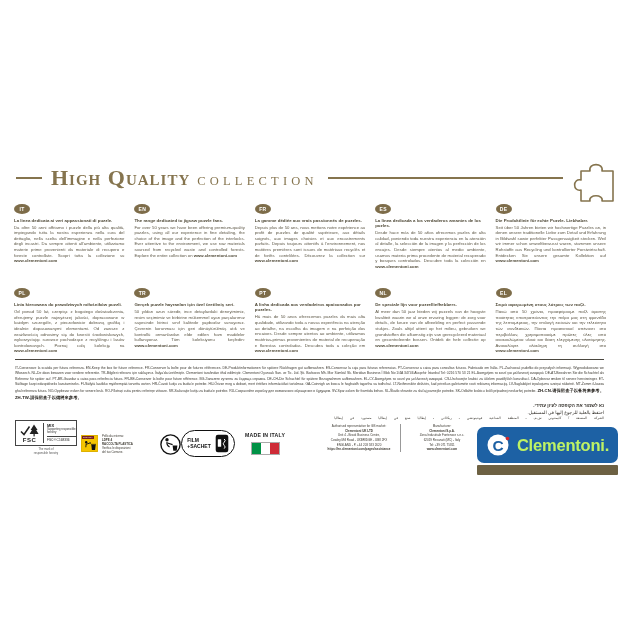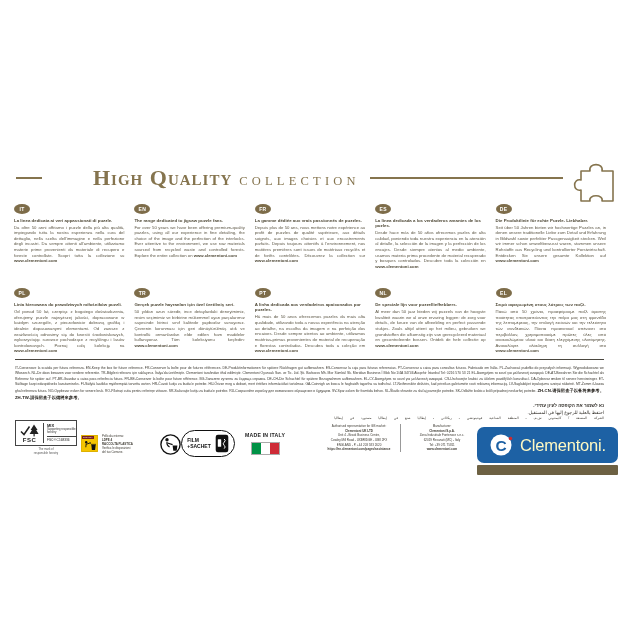--- a/index.html
+++ b/index.html
@@ -3,21 +3,21 @@
 <meta charset="utf-8">
 <style>
   html,body{margin:0;padding:0;background:#fff;overflow:hidden;}
   .canvas{position:relative;width:620px;height:620px;background:#fff;
           font-family:"Liberation Sans",sans-serif;color:#5c5645;}
 
   
   .title-row{position:absolute;top:162px;left:16px;right:3px;height:32px;
              display:flex;align-items:center;}
   .rule-seg{width:26px;height:1.8px;background:#85744e;margin-right:9px;flex:0 0 auto;}
-  .title-text{white-space:nowrap;margin-left:42px;}
+  .title-text{white-space:nowrap;}
   .t-main{font-family:"Liberation Serif",serif;font-variant:small-caps;
           font-size:22px;font-weight:600;color:#85744e;letter-spacing:1px;}
   .t-sub{font-family:"Liberation Serif",serif;font-size:12.5px;letter-spacing:4.2px;
          color:#85744e;margin-left:7px;font-weight:500;}
   .rule-long{flex:1;height:1.8px;background:#85744e;margin:0 10px;}
   .puzzle-svg{flex:0 0 auto;align-self:flex-start;margin-top:-2px;}
 
   
   .blocks{position:absolute;top:197px;left:14px;width:592px;
           display:grid;grid-template-columns:repeat(5,1fr);column-gap:10px;row-gap:12px;}
@@ -72,21 +72,21 @@
   .f-green{background:#009246;} .f-white{background:#fff;} .f-red{background:#ce2b37;}
 
   .addresses{position:absolute;left:303px;top:4px;display:flex;}
   .addr{width:72px;padding:0 5px;text-align:center;font-size:3px;line-height:1.55;color:#3c3931;}
   .addr + .addr{border-left:0.8px solid #999;}
   .addr .bold{font-weight:bold;}
 
   .logo-group{position:absolute;right:0;top:7px;width:141px;}
   .logo{height:36px;background:#1d61a4;border-radius:7px;display:flex;align-items:center;
         justify-content:center;gap:5px;}
-  .logo-text{color:#fef9c3;font-size:16.5px;font-weight:normal;letter-spacing:-.2px;}
+  .logo-text{color:#bef264;font-size:16.5px;font-weight:bold;letter-spacing:-.2px;}
   .band{height:10px;background:#6d6143;margin-top:1.5px;border-radius:1px;}
 </style>
 </head>
 <body>
 
 <div class="canvas">
 
   <div class="title-row">
     <span class="rule-seg"></span>
     <span class="title-text"><span class="t-main">High Quality</span><span class="t-sub">COLLECTION</span></span>

